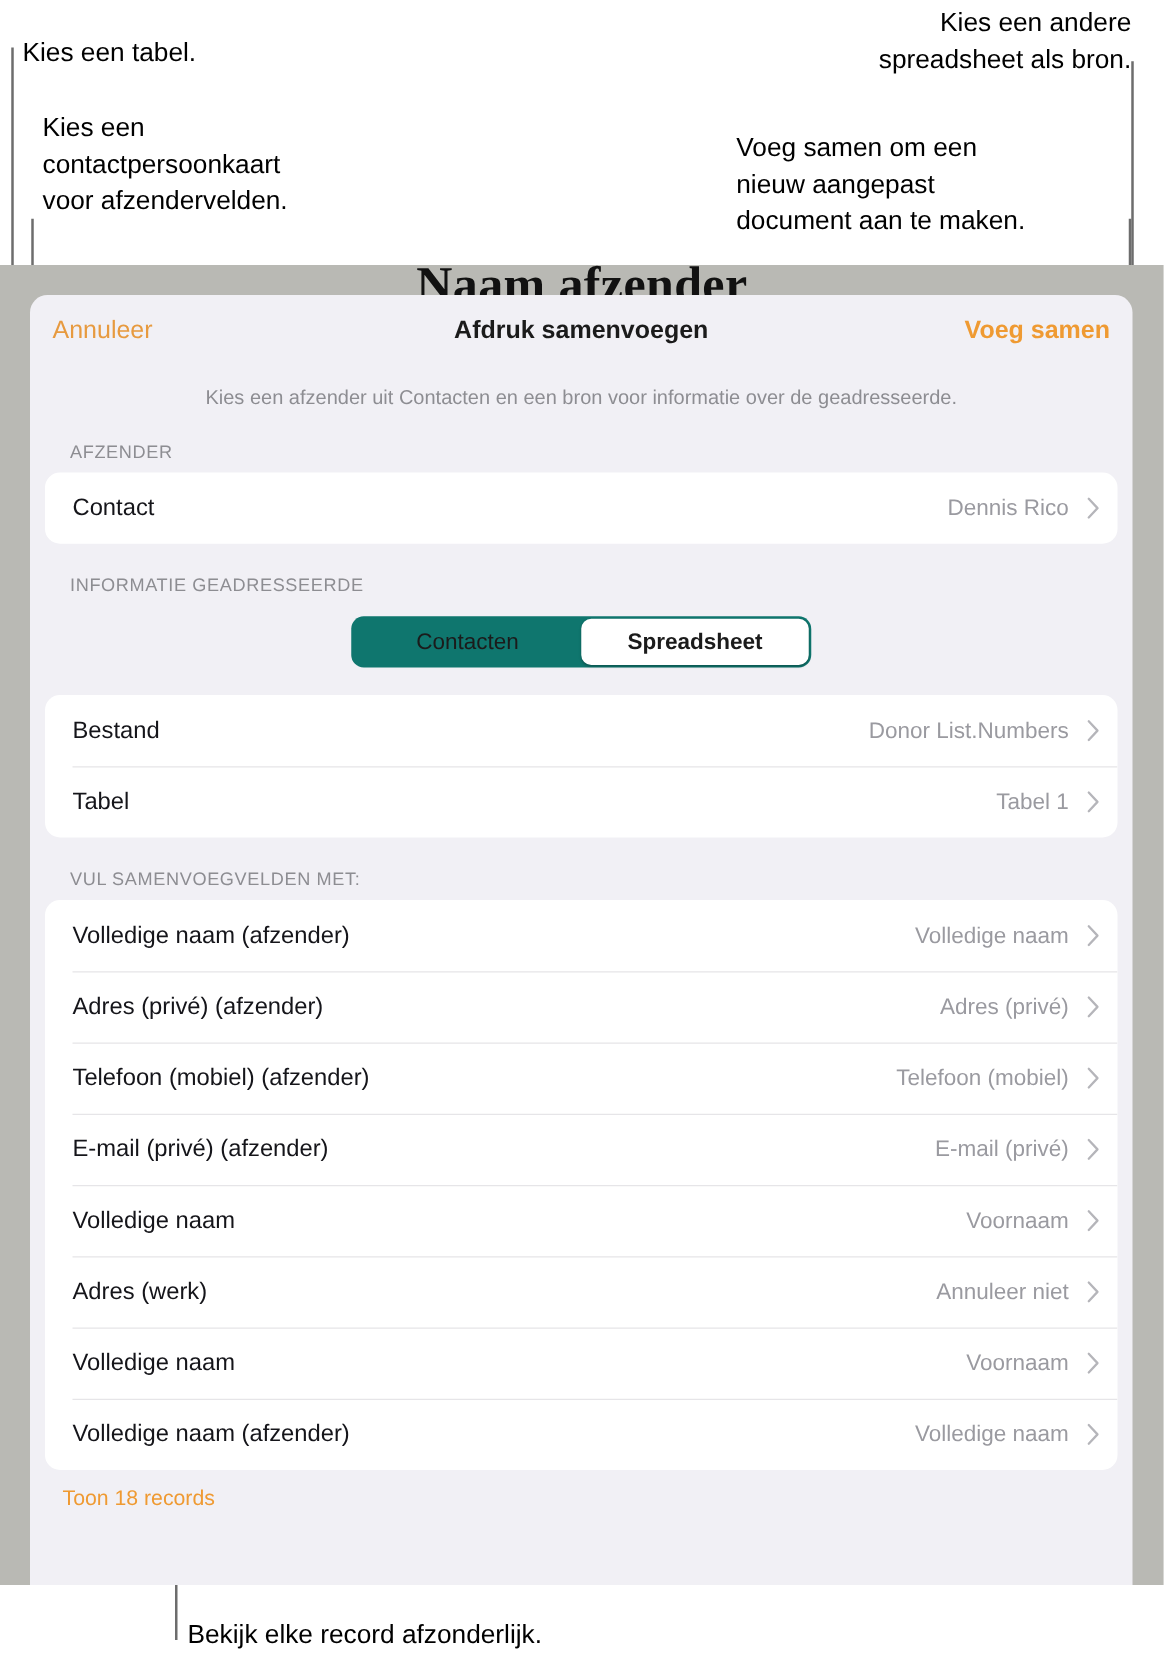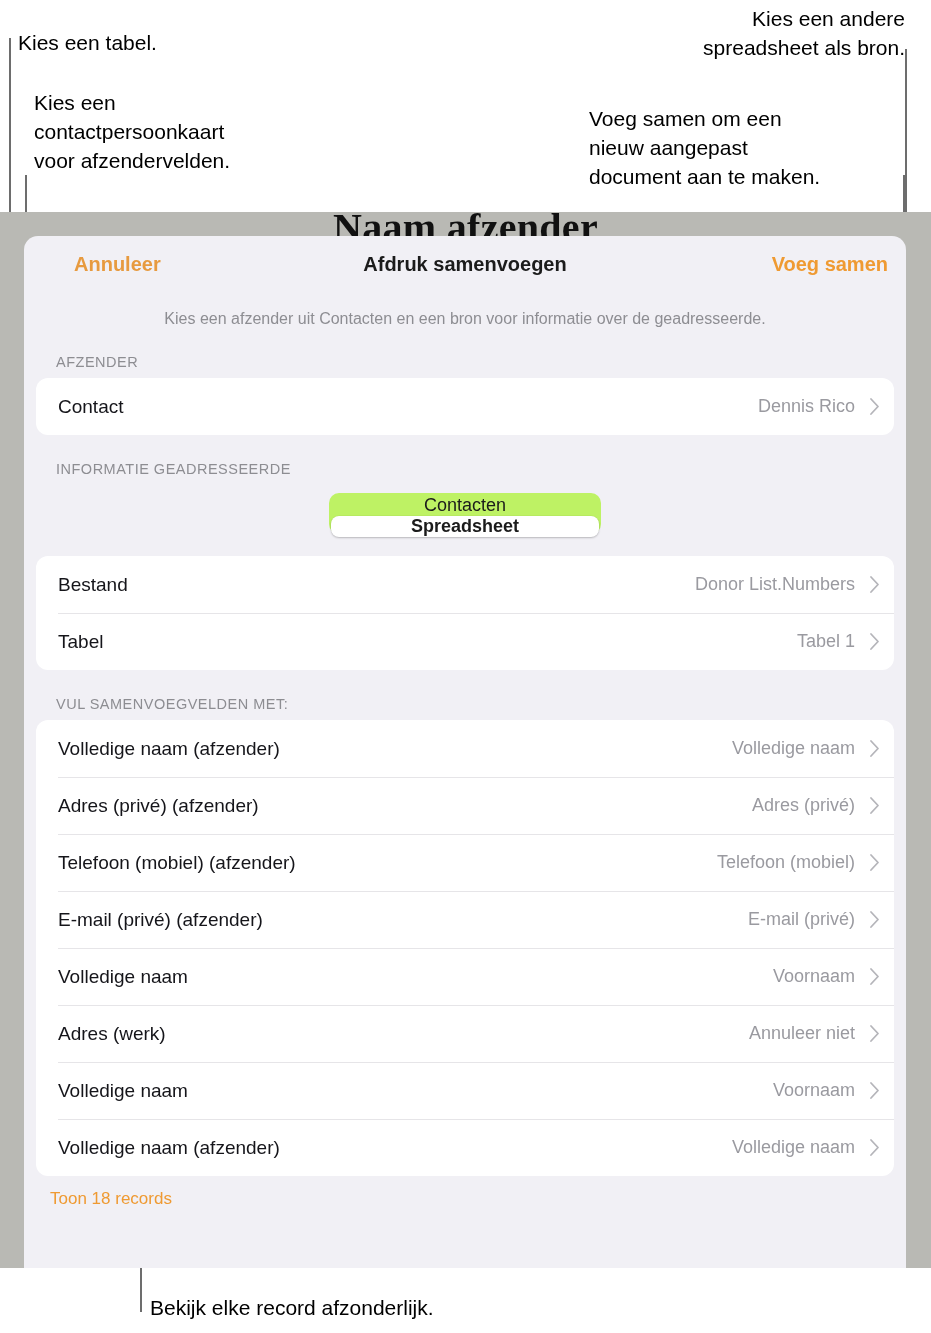--- a/index.html
+++ b/index.html
@@ -93,21 +93,21 @@
   .hdr-btn {
     position: absolute;
     top: 17px;
     font-size: 20px;
     color: #e79a3f;
     cursor: pointer;
     background: none;
     border: none;
     font-family: "Liberation Sans", sans-serif;
   }
-  #btn-cancel { left: 18px; font-weight: bold; margin-left: 32px; }
+  #btn-cancel { left: 18px; font-weight: normal; }
   #btn-merge  { right: 18px; font-weight: bold; color: #ef9a32; margin-left: 24px; }
   #sheet-title {
     position: absolute;
     left: 0; top: 17px; width: 100%;
     text-align: center;
     font-size: 20px;
     font-weight: bold;
     color: #1b1b1b;
   }
 
@@ -167,26 +167,25 @@
   .chev svg { display: block; }
 
   
   #seg-wrap {
     display: flex;
     justify-content: center;
     padding: 8px 0 0 0;
   }
   #segmented {
     display: flex;
-    background: #bef264;
+    background: #0f766e;
     border-radius: 10px;
     padding: 2px;
-    width: 272px;
+    width: 368px;
     height: 41px;
-    flex-direction: column;
   }
   .seg {
     flex: 1;
     display: flex;
     align-items: center;
     justify-content: center;
     font-size: 18px;
     color: #1b1b1b;
     border-radius: 8px;
     cursor: pointer;

